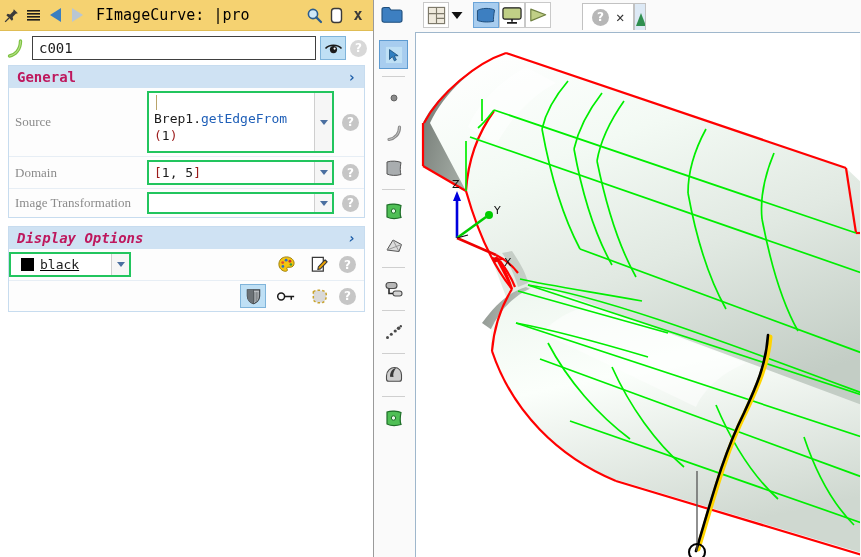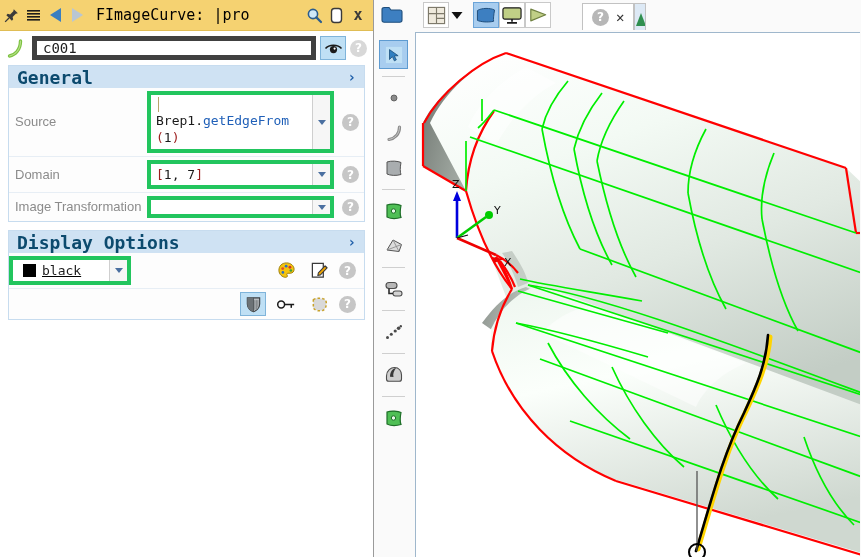--- a/index.html
+++ b/index.html
@@ -36,21 +36,21 @@
   }
   .caret-left{width:0;height:0;border-top:7px solid transparent;border-bottom:7px solid transparent;border-right:11px solid #3a7fc1;}
   .caret-right{width:0;height:0;border-top:7px solid transparent;border-bottom:7px solid transparent;border-left:11px solid #b9c6d2;}
 
   
   #name-row{
     height:34px;display:flex;align-items:center;gap:4px;
     padding:0 6px;background:#ffffff;
   }
   #name-input{
-    flex:1 1 auto;height:24px;border:5px solid #404040;background:#fff;
+    flex:1 1 auto;height:24px;border:1px solid #404040;background:#fff;
     font-family:"DejaVu Sans Mono","Liberation Mono",monospace;font-size:14px;
     padding:0 6px;color:#1b1b1b;outline:none;box-sizing:border-box;
   }
   .sq-btn{
     width:26px;height:24px;box-sizing:border-box;
     display:flex;align-items:center;justify-content:center;
     border:1px solid transparent;background:transparent;cursor:pointer;
   }
   .sq-btn.on{background:#bfe0f5;border:1px solid #7fb4da;}
   .helpdot{width:17px;height:17px;border-radius:50%;background:#c6c6c6;
@@ -60,34 +60,34 @@
   .helpdot.dim{background:#d8d8d8;}
 
   
   .sec-wrap{margin:0 8px 0 8px;border:1px solid #c7dcef;border-top:none;background:#fdfdfd;}
   .sec-head{
     background:#cfe2f3;height:23px;display:flex;align-items:center;
     padding:0 8px;border:1px solid #c7dcef;border-bottom:none;
     margin:0 8px;cursor:pointer;box-sizing:border-box;
   }
   .sec-head .sec-title{
-    flex:1 1 auto;color:#0c4a6e;font-weight:bold;font-size:18px;
+    flex:1 1 auto;color:#be185d;font-weight:bold;font-size:14px;
     font-family:"DejaVu Sans Mono","Liberation Mono",monospace;
   }
   .sec-head .chev{color:#1f5fa9;font-size:14px;font-weight:bold;}
 
   .prop-row{display:flex;align-items:center;border-bottom:1px solid #e7eef5;min-height:28px;padding:3px 5px 3px 0;box-sizing:border-box;}
   .prop-row:last-child{border-bottom:none;}
   .prop-label{
     width:132px;flex:0 0 132px;padding-left:6px;color:#8b8b8b;font-size:13px;
-    font-family:Liberation Sans, sans-serif;line-height:16px;
+    font-family:Liberation Serif, serif;line-height:16px;
   }
   .field{
     flex:1 1 auto;display:flex;align-items:stretch;
-    border:4px solid #22c55e;background:#fff;min-height:22px;box-sizing:border-box;
+    border:2px solid #22c55e;background:#fff;min-height:22px;box-sizing:border-box;
   }
   .field .fval{
     flex:1 1 auto;padding:2px 5px;font-size:13px;line-height:17px;
     font-family:"DejaVu Sans Mono","Liberation Mono",monospace;color:#1b1b1b;
     word-break:break-all;
   }
   .field .drop{
     width:17px;flex:0 0 17px;border-left:1px solid #cfcfcf;background:#f6f6f6;
     display:flex;align-items:center;justify-content:center;cursor:pointer;
   }
@@ -222,21 +222,21 @@
             </div>
         </div>
         <div class="row-icons">
           <span class="helpdot">?</span>
         </div>
       </div>
 
       <div class="prop-row">
         <div class="prop-label">Domain</div>
         <div class="field">
-          <div class="fval"><span class="tok-brk">[</span><span class="tok-obj">1, 7</span><span class="tok-brk">]</span></div>
+          <div class="fval"><span class="tok-brk">[</span><span class="tok-obj">1, 5</span><span class="tok-brk">]</span></div>
           <div class="drop">
               <span class="dtri"></span>
             </div>
         </div>
         <div class="row-icons">
           <span class="helpdot">?</span>
         </div>
       </div>
 
       <div class="prop-row">
@@ -246,21 +246,21 @@
           <div class="drop">
               <span class="dtri"></span>
             </div>
         </div>
         <div class="row-icons">
           <span class="helpdot">?</span>
         </div>
       </div>
     </div>
 
-    <div class="sec-head" style="margin-top:8px;">
+    <div class="sec-head" style="margin-top:8px;font-style:italic;">
       <span class="sec-title">Display Options</span>
       <span class="chev">›</span>
     </div>
     <div class="sec-wrap">
 
       <div class="prop-row">
         <div class="field" id="color-field">
           <span class="swatch" style="background: rgb(0, 0, 0);"></span>
           <div class="fval" style="padding-left:0;">black</div>
           <div class="drop">

